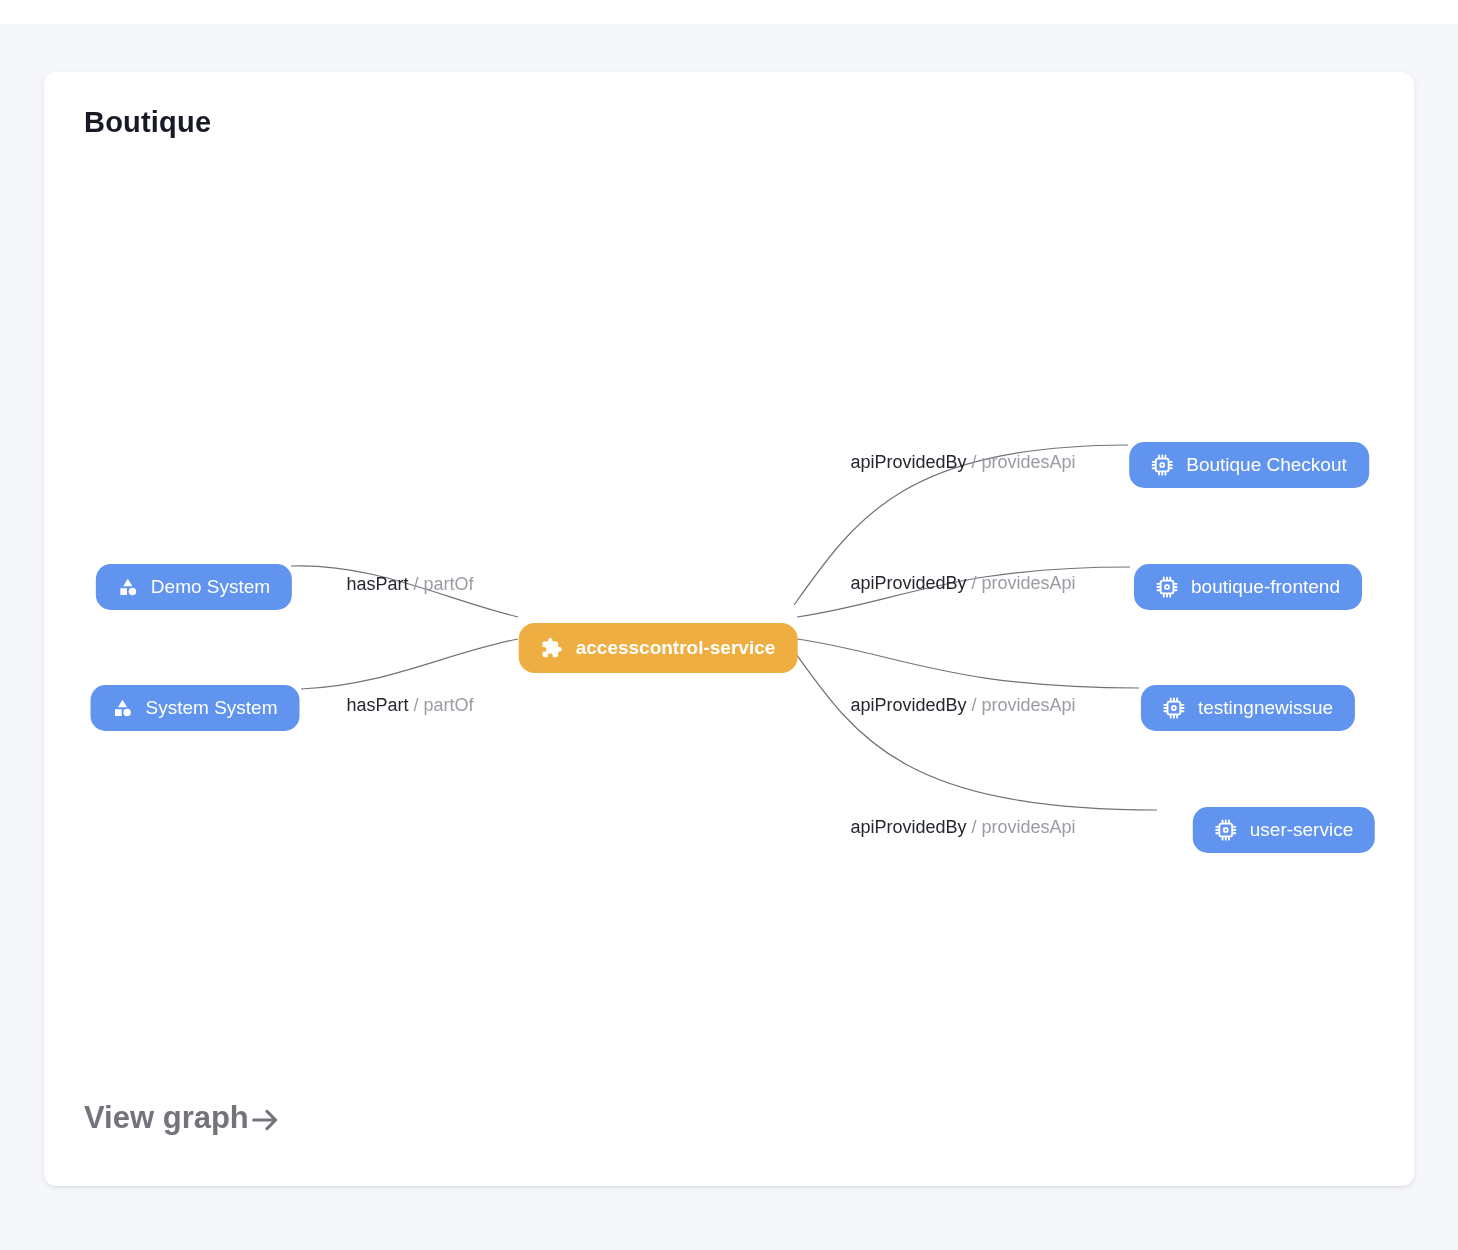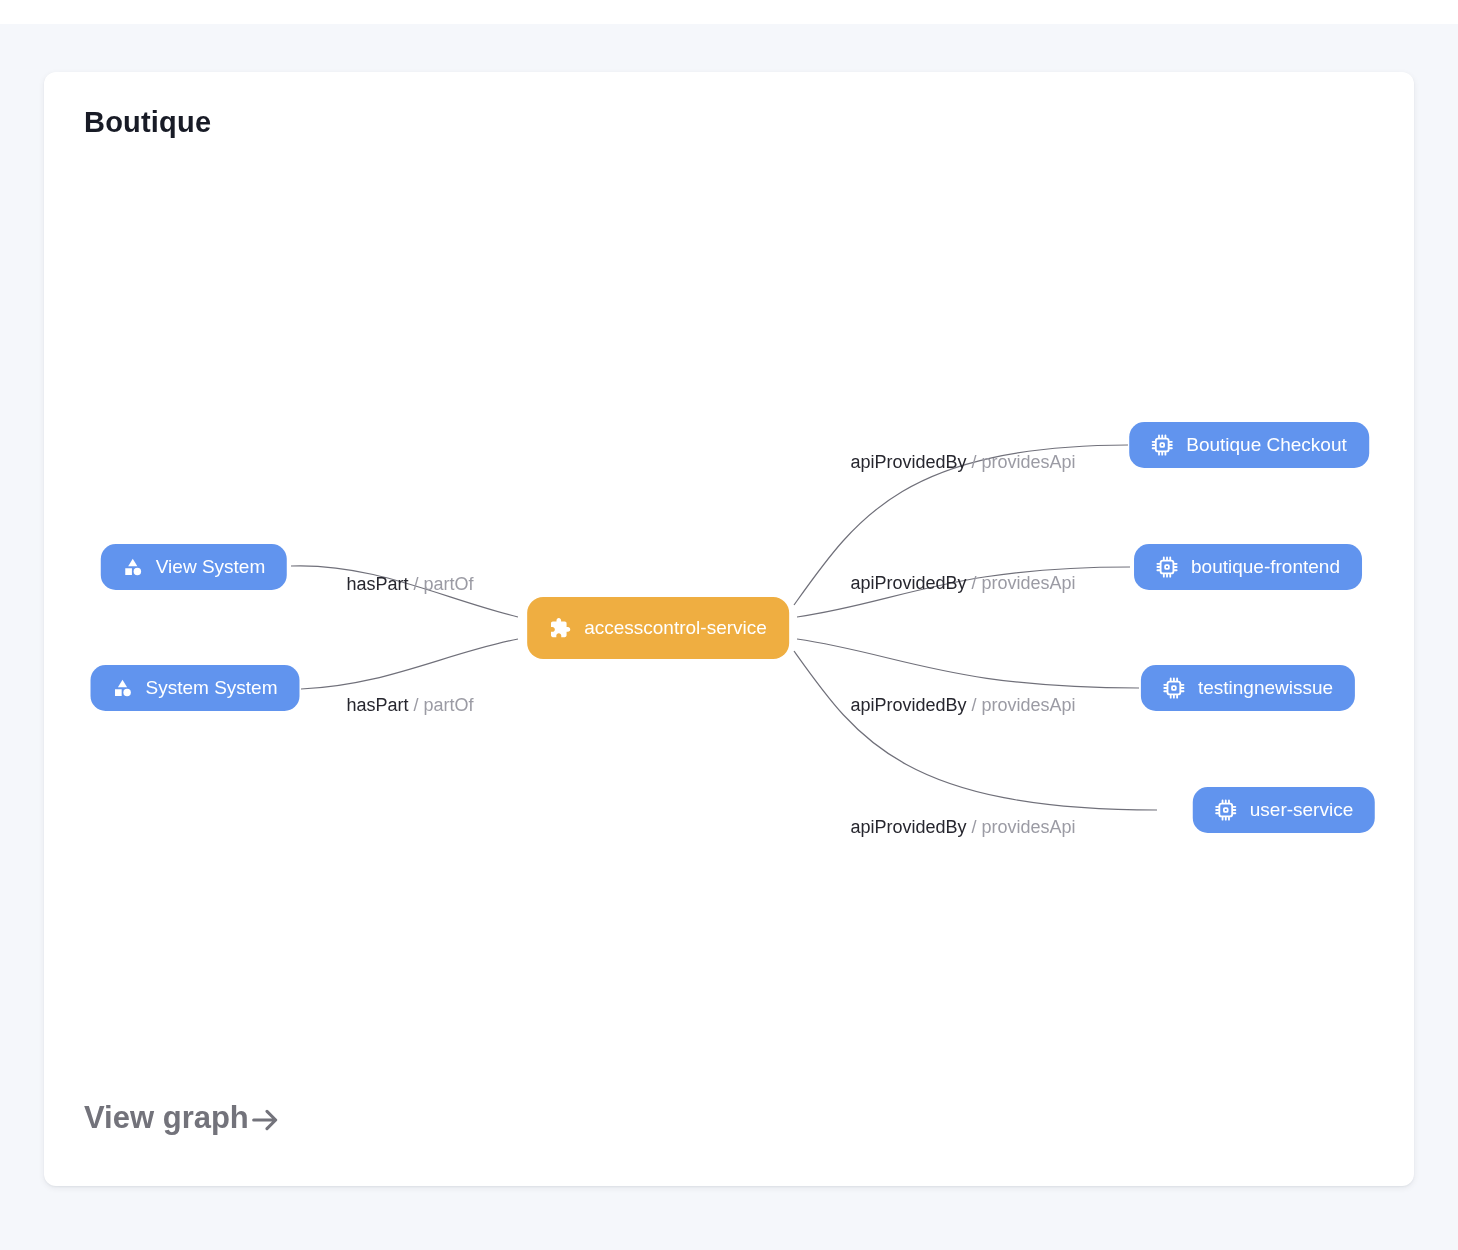--- a/index.html
+++ b/index.html
@@ -19,24 +19,24 @@
     position:absolute; left:40px; top:34px; font-size:29px; font-weight:700;
     color:var(--title-text,#181b26); letter-spacing:.2px;
   }
   .graph { position:absolute; left:0; top:0; width:1370px; height:1114px; }
   .edges { position:absolute; left:0; top:0; }
   .edges path { fill:none; stroke:var(--edge,#70707a); stroke-width:1.2px; }
   .node {
     position:absolute; display:flex; align-items:center; gap:13px;
     height:46px; padding:0 22px; border-radius:15px;
     color:#ffffff; font-size:19px; white-space:nowrap;
-    transform:translate(-50%,-50%); cursor:pointer;
+    transform:translate(-50%,-50%); cursor:pointer;margin-top:20px;
   }
   .node.blue { background:var(--related-node,#6194ee); }
-  .node.center { background:var(--primary-node,#efae41); height:62px; border-radius:16px; font-weight:400; }
+  .node.center { background:var(--primary-node,#efae41); height:50px; border-radius:16px; font-weight:700; }
   .node svg { flex:none; display:block; }
   .edge-label {
     position:absolute; transform:translate(-50%,-50%); font-size:18px;
     color:var(--edge-label-primary,#26262e); white-space:nowrap;
   }
   .edge-label .sec { color:var(--edge-label-secondary,#9b9ba4); }
   .edge-label .sep { margin:0 5px; }
   .footer-link {
     position:absolute; left:40px; top:1028px; display:flex; align-items:center; 
     font-size:31px; font-weight:700; color:var(--footer-link,#73737b); cursor:pointer;
@@ -61,21 +61,21 @@
       <path d="M753,567 C856,582 906,616 1095,616"></path>
       <path d="M750,579 C812,666 860,738 1113,738"></path>
     </svg>
 
     <div class="node blue" style="left:150px;top:495px">
       <svg width="20" height="20" viewBox="0 0 24 24" fill="#ffffff">
         <path d="M12 2l-5.5 9h11L12 2z"></path>
         <circle cx="17.5" cy="17.5" r="4.5"></circle>
         <path d="M3 13.5h8v8H3v-8z"></path>
       </svg>
-      <span>View System</span>
+      <span>Demo System</span>
     </div>
 
     <div class="node blue" style="left:151px;top:616px">
       <svg width="20" height="20" viewBox="0 0 24 24" fill="#ffffff">
         <path d="M12 2l-5.5 9h11L12 2z"></path>
         <circle cx="17.5" cy="17.5" r="4.5"></circle>
         <path d="M3 13.5h8v8H3v-8z"></path>
       </svg>
       <span>System System</span>
     </div>

